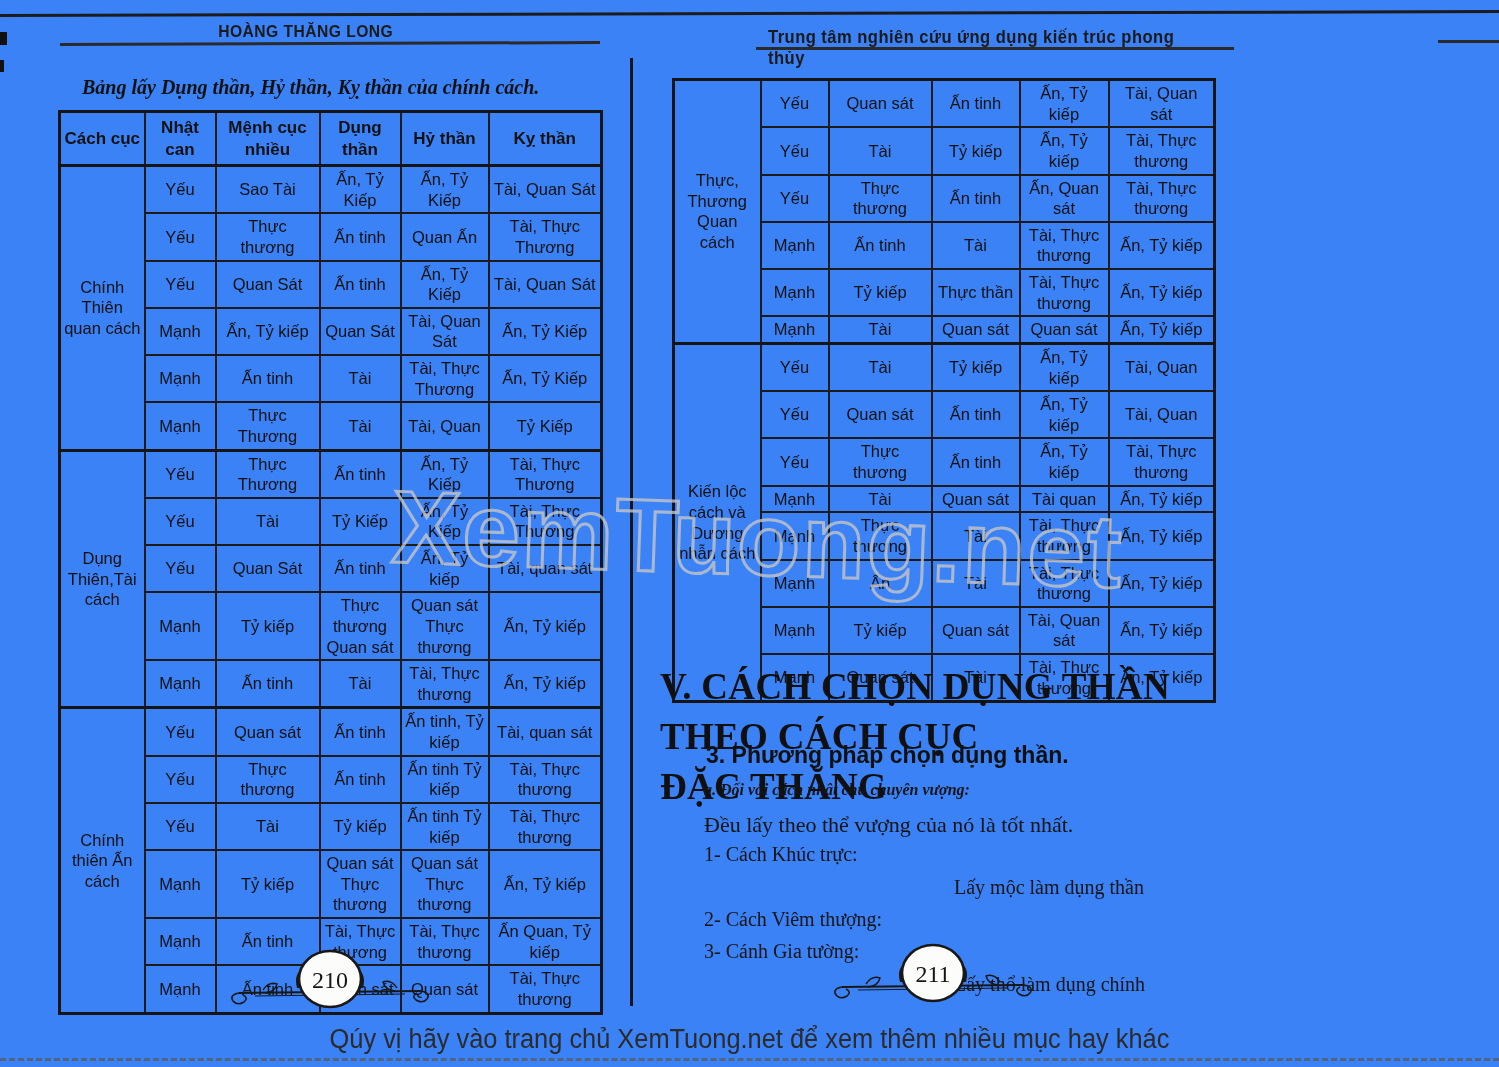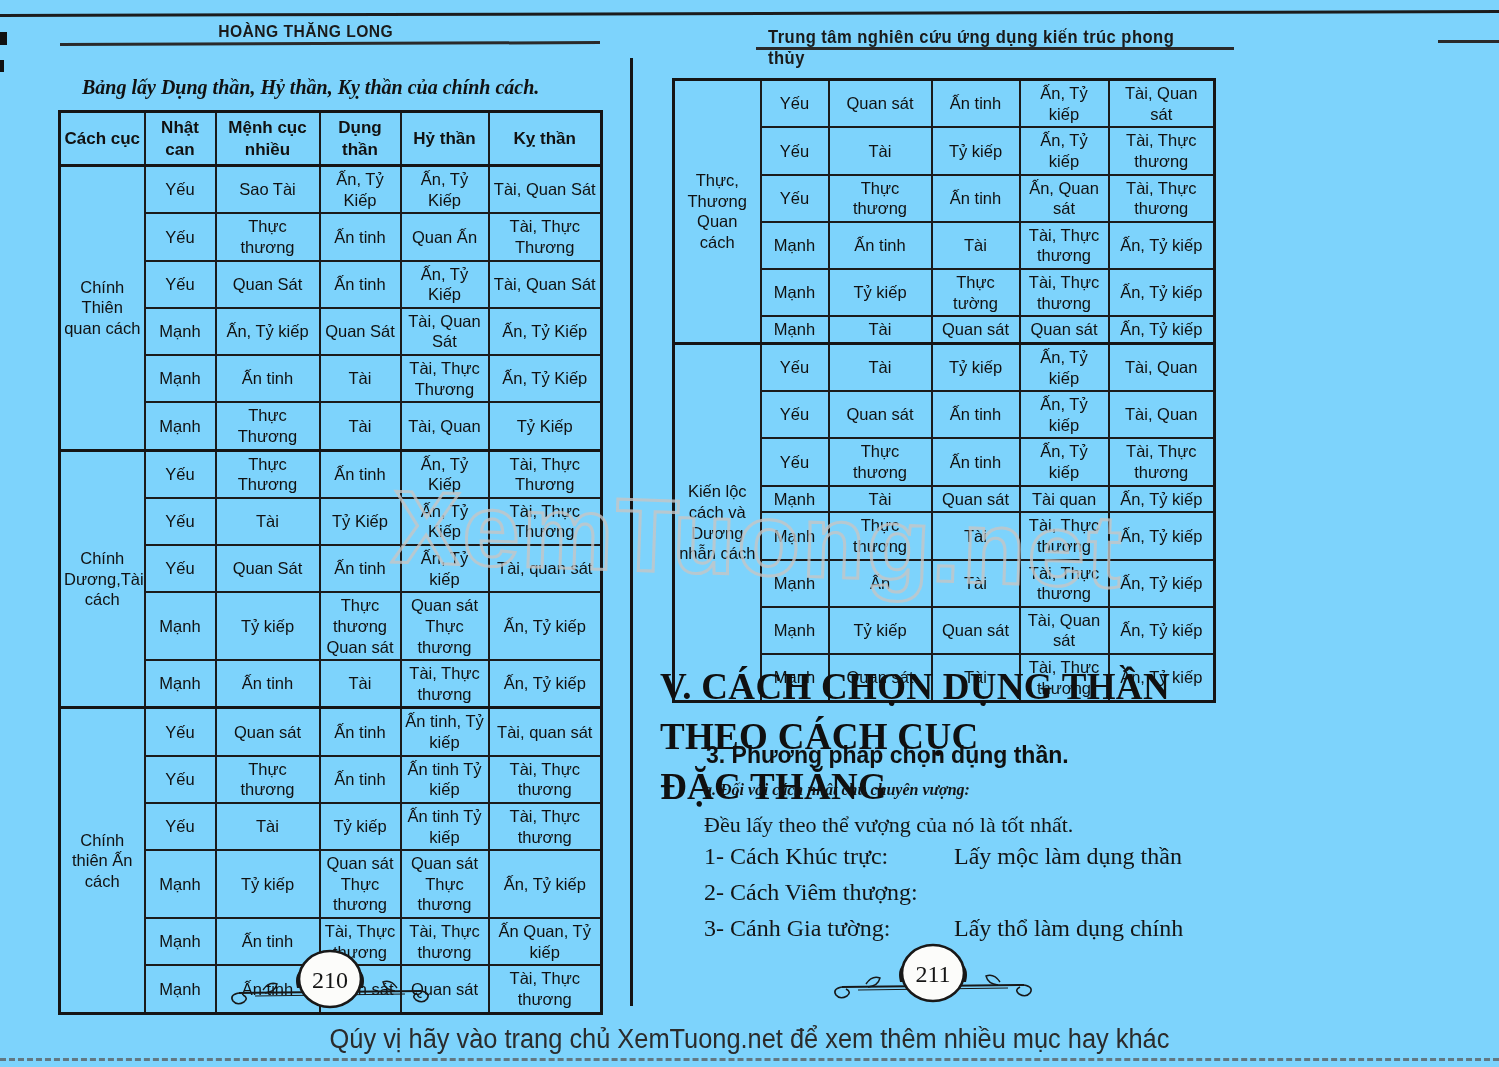--- a/index.html
+++ b/index.html
@@ -1,17 +1,17 @@
 <!DOCTYPE html>
 <html><head>
 <meta charset="utf-8">
 <style>
   html,body{margin:0;padding:0;}
   body{background:#e8e8e6;font-family:"Liberation Sans", sans-serif;}
-  #scan{position:relative;width:1499px;height:1067px;background:#7dd3fc;overflow:hidden;color:#161616;}
+  #scan{position:relative;width:1499px;height:1067px;background:#3b82f6;overflow:hidden;color:#161616;}
 
   
   .topline{position:absolute;top:12px;left:0;width:1499px;height:3px;background:#1c1c1c;transform:rotate(-0.15deg);}
   .edge-mark{position:absolute;background:#111;}
   .divider{position:absolute;left:630px;top:58px;width:3px;height:948px;background:#151515;}
   .bottom-dash{position:absolute;left:0;top:1058px;width:1499px;border-top:3px dashed #5a5a5a;opacity:.75;}
 
   
   .runhead{position:absolute;font-weight:bold;letter-spacing:.5px;color:#1a1a1a;
            font-family:"Liberation Sans", sans-serif;transform:scaleX(.92);transform-origin:left;}
@@ -38,24 +38,24 @@
   
   .sec-head{position:absolute;left:660px;top:662px;width:565px;font-family:"Liberation Serif", serif;
             font-weight:bold;font-size:37px;line-height:1.35;color:#101010;letter-spacing:.3px;}
   .sub-head{position:absolute;left:706px;top:742px;font-family:"Liberation Sans", sans-serif;
             font-weight:bold;font-size:23px;color:#101010;}
   .ital-line{position:absolute;left:704px;top:781px;font-family:"Liberation Serif", serif;
              font-style:italic;font-weight:bold;font-size:16px;color:#141414;}
   .para-line{position:absolute;left:704px;top:812px;font-family:"Liberation Serif", serif;
              font-size:22px;color:#141414;}
   .rule-list{position:absolute;left:704px;top:843px;width:530px;font-family:"Liberation Serif", serif;
-             font-size:24px;color:#141414;}
+             font-size:20px;color:#141414;}
   .rule-row{display:flex;margin-bottom:9px;}
   .rule-row .lft{width:250px;}
-  .rule-row .rgt{flex:1;}
+  .rule-row .rgt{flex:1;margin-top:33px;}
 
   
   .watermark{position:absolute;left:392px;top:468px;z-index:6;pointer-events:none;
              font-family:"Liberation Sans", sans-serif;font-weight:bold;font-size:103px;
              letter-spacing:2px;color:transparent;-webkit-text-stroke:3px #c6c6c6;
              opacity:.8;transform:rotate(2deg);transform-origin:left center;white-space:nowrap;}
 
   
   .ornament{position:absolute;width:210px;height:66px;}
   .orn-left{left:225px;top:948px;}
@@ -142,21 +142,21 @@
           <td>Ấn, Tỷ Kiếp</td>
         </tr>
         <tr>
           <td>Mạnh</td>
           <td>Thực Thương</td>
           <td>Tài</td>
           <td>Tài, Quan</td>
           <td>Tỷ Kiếp</td>
         </tr>
         <tr class="group-start">
-          <td class="group-label" rowspan="5">Chính Dương,Tài cách</td>
+          <td class="group-label" rowspan="5">Dụng Thiên,Tài cách</td>
           <td>Yếu</td>
           <td>Thực Thương</td>
           <td>Ấn tinh</td>
           <td>Ấn, Tỷ Kiếp</td>
           <td>Tài, Thực Thương</td>
         </tr>
         <tr>
           <td>Yếu</td>
           <td>Tài</td>
           <td>Tỷ Kiếp</td>
@@ -265,21 +265,21 @@
         <tr>
           <td>Mạnh</td>
           <td>Ấn tinh</td>
           <td>Tài</td>
           <td>Tài, Thực thương</td>
           <td>Ấn, Tỷ kiếp</td>
         </tr>
         <tr>
           <td>Mạnh</td>
           <td>Tỷ kiếp</td>
-          <td>Thực tường</td>
+          <td>Thực thần</td>
           <td>Tài, Thực thương</td>
           <td>Ấn, Tỷ kiếp</td>
         </tr>
         <tr>
           <td>Mạnh</td>
           <td>Tài</td>
           <td>Quan sát</td>
           <td>Quan sát</td>
           <td>Ấn, Tỷ kiếp</td>
         </tr>

